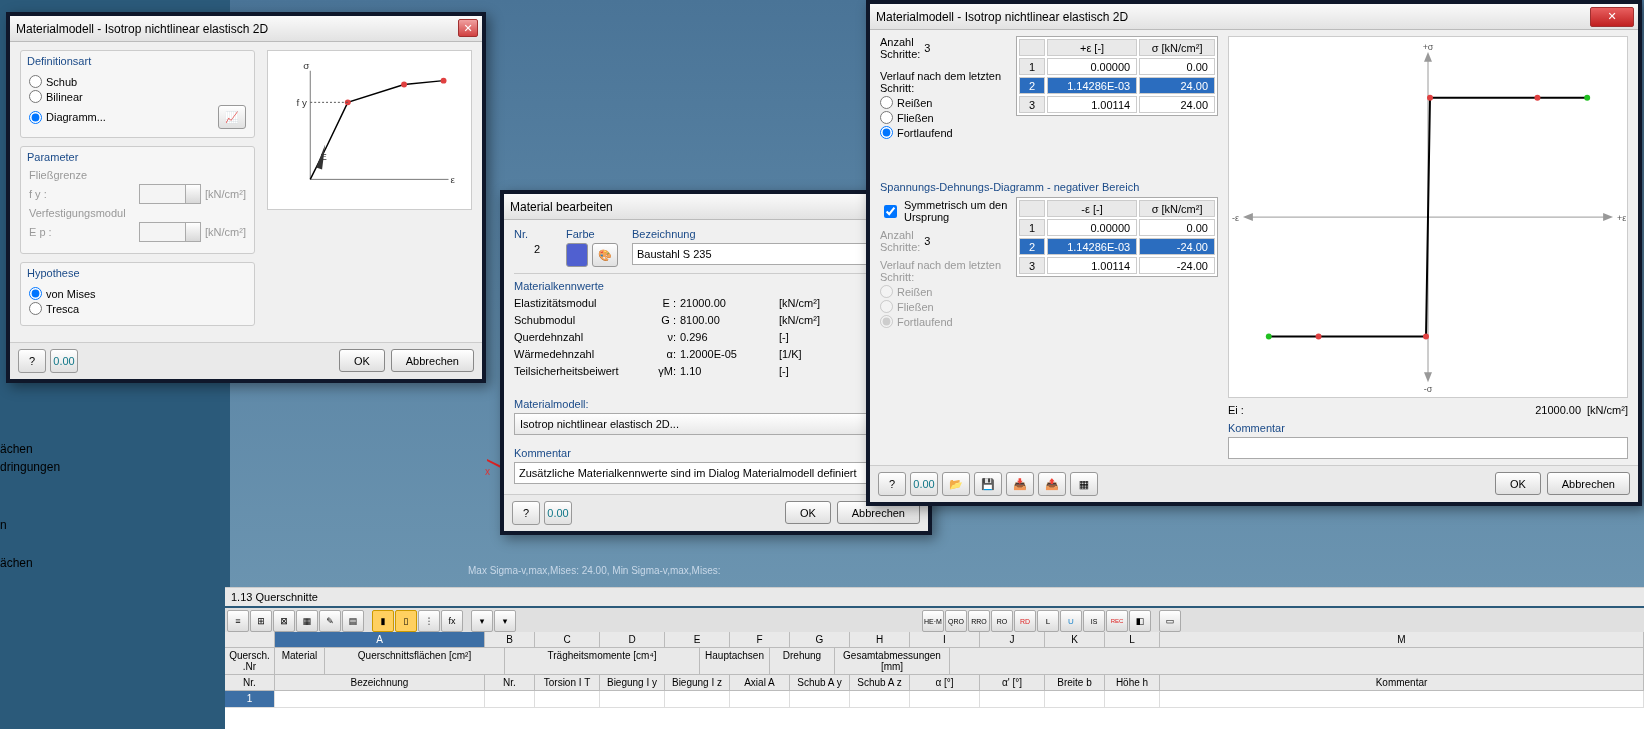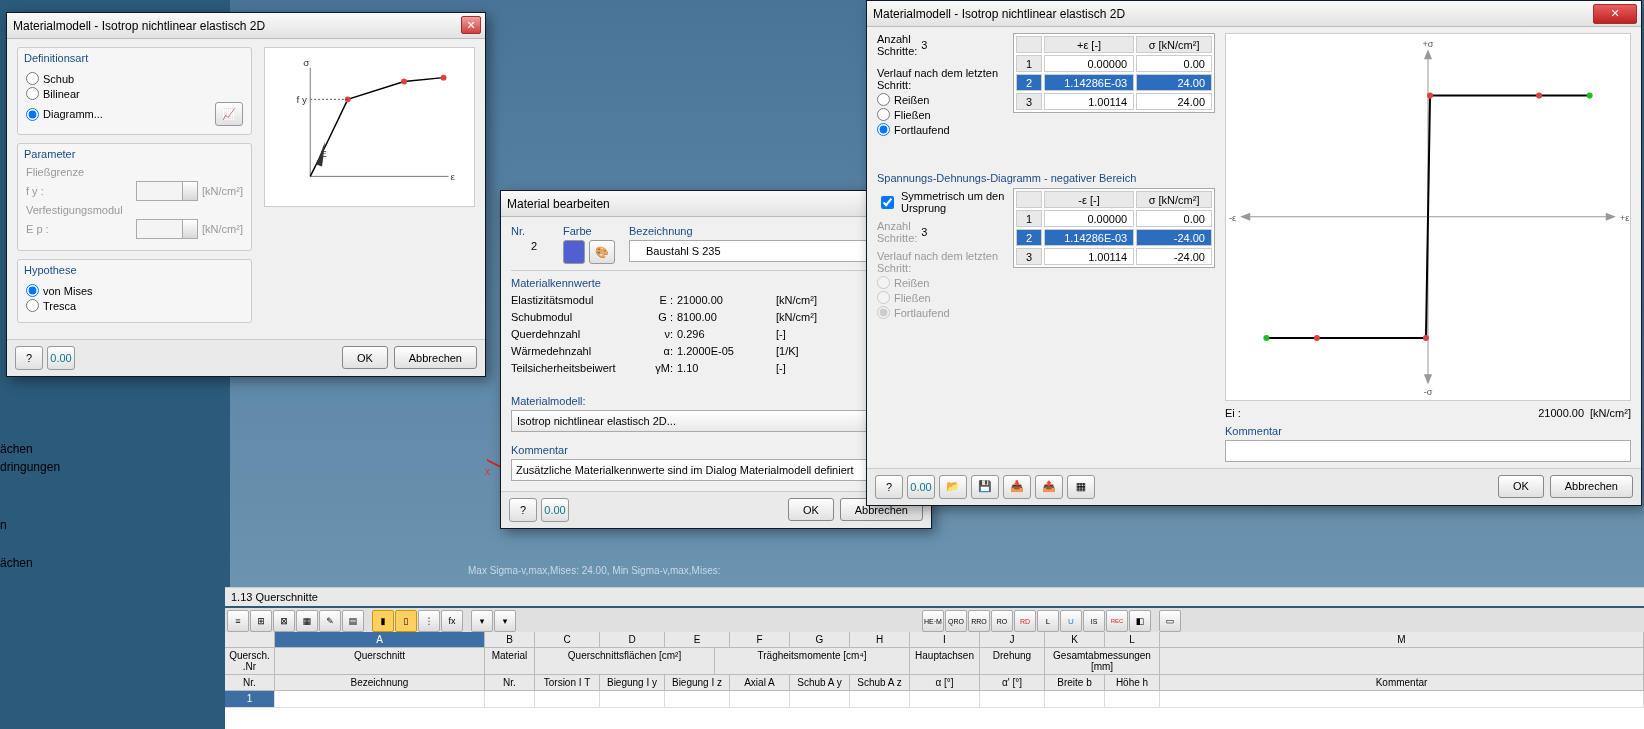--- a/index.html
+++ b/index.html
@@ -31,21 +31,21 @@
   .grid .row { display:flex; }
   .grid .row .c { border-right:1px solid #ddd; border-bottom:1px solid #ddd; text-align:center; font-size:10px; line-height:16px; height:17px; }
   .rowhdr { background:#e9e9e9; width:50px; }
   .rowhdr.sel { background:#3d6fa5; color:#fff; }
 
   
   .grp { display:flex; }
   .grp .g { border-right:1px solid #bbb; border-bottom:1px solid #bbb; text-align:center; font-size:10px; padding:2px 0; background:#e9e9e9; }
 
   
-  .win { position:absolute; background:#f0f0f0; border:1px solid #0f172a; box-shadow:4px 4px 12px rgba(0,0,0,0.4); }
+  .win { position:absolute; background:#f0f0f0; border:4px solid #0f172a; box-shadow:4px 4px 12px rgba(0,0,0,0.4); }
   .win .title { height:26px; background:linear-gradient(#fafafa,#e2e2e2); display:flex; align-items:center; padding:0 6px; font-size:12px; border-bottom:1px solid #bbb; position:relative; }
   .win .title .close { position:absolute; right:4px; top:3px; width:20px; height:18px; background:linear-gradient(#f0a0a0,#d04040); border:1px solid #a03030; border-radius:2px; color:#fff; text-align:center; line-height:16px; font-size:11px; }
   .win .title .close.big { width:44px; height:20px; background:linear-gradient(#e86060,#c02020); }
   .win .body { padding:8px 10px; }
   .win .bbar { border-top:1px solid #ccc; padding:6px 8px; display:flex; justify-content:flex-end; gap:6px; background:#eaeaea; }
   .win .lbar { display:flex; gap:4px; align-items:center; }
   .btn { height:23px; padding:0 14px; background:linear-gradient(#fff,#e0e0e0); border:1px solid #888; border-radius:3px; font-size:11px; display:flex; align-items:center; }
   .ibtn { width:28px; height:24px; background:linear-gradient(#fff,#e0e0e0); border:1px solid #999; border-radius:3px; display:flex; align-items:center; justify-content:center; font-size:11px; }
 
   .group { border:1px solid #ccc; border-radius:3px; margin-bottom:8px; background:#f6f6f6; }
@@ -191,21 +191,20 @@
     <div class="c" style="width:60px">G</div>
     <div class="c" style="width:60px">H</div>
     <div class="c" style="width:70px">I</div>
     <div class="c" style="width:65px">J</div>
     <div class="c" style="width:60px">K</div>
     <div class="c" style="width:55px">L</div>
     <div class="c" style="flex:1">M</div>
   </div>
   <div class="grp">
     <div class="g" style="width:50px">Quersch.<br>.Nr</div>
-    <div class="g" style="width:210px">Querschnitt</div>
     <div class="g" style="width:50px">Material</div>
     <div class="g" style="width:180px">Querschnittsflächen [cm²]</div>
     <div class="g" style="width:195px">Trägheitsmomente [cm⁴]</div>
     <div class="g" style="width:70px">Hauptachsen</div>
     <div class="g" style="width:65px">Drehung</div>
     <div class="g" style="width:115px">Gesamtabmessungen [mm]</div>
     <div class="g" style="flex:1"></div>
   </div>
   <div class="colhdr">
     <div class="c rowhdr" style="width:50px;border-top:0">Nr.</div>
@@ -342,21 +341,21 @@
       </div>
       <div class="col" style="width:58px">
         <div class="lbl">Farbe</div>
         <div style="display:flex;gap:4px">
           <div class="ibtn" style="width:22px;background:#5060d0"></div>
           <div class="ibtn" style="width:26px">🎨</div>
         </div>
       </div>
       <div class="col" style="flex:1">
         <div class="lbl">Bezeichnung</div>
-        <input type="text" style="height: 22px; border: 1px solid rgb(170, 170, 170); padding: 0px 16px; font-size: 11px; width: 100%;" value="Baustahl S 235">
+        <input type="text" style="height: 22px; border: 1px solid rgb(170, 170, 170); padding: 0px 4px; font-size: 11px; width: 100%;" value="Baustahl S 235">
       </div>
     </div>
     <div class="ghead" style="color:#1a4a88;margin:4px 0">Materialkennwerte</div>
     <div id="d2rows">
         <div class="kv">
           <span class="k">Elastizitätsmodul</span>
           <span class="sym">E :</span>
           <div class="spin" style="width:95px">21000.00</div>
           <span class="u">[kN/cm²]</span>
         </div>
@@ -462,21 +461,21 @@
                     <td class="rh">3</td>
                     <td>1.00114</td>
                     <td>24.00</td>
                   </tr>
                 </tbody>
             </table>
           </div>
         </div>
       </div>
 
-      <div class="diag-grp" style="margin-top:24px">
+      <div class="diag-grp" style="margin-top:30px">
         <div class="hdr">Spannungs-Dehnungs-Diagramm - negativer Bereich</div>
         <div class="flex">
           <div class="lft">
             <label class="chk">
                 <input type="checkbox" checked="" style="">
                 <span>Symmetrisch um den Ursprung</span>
               </label>
             <div style="display:flex;align-items:center;gap:4px;margin:6px 0">
               <span class="disabled" style="white-space:pre">Anzahl
 Schritte:</span>

